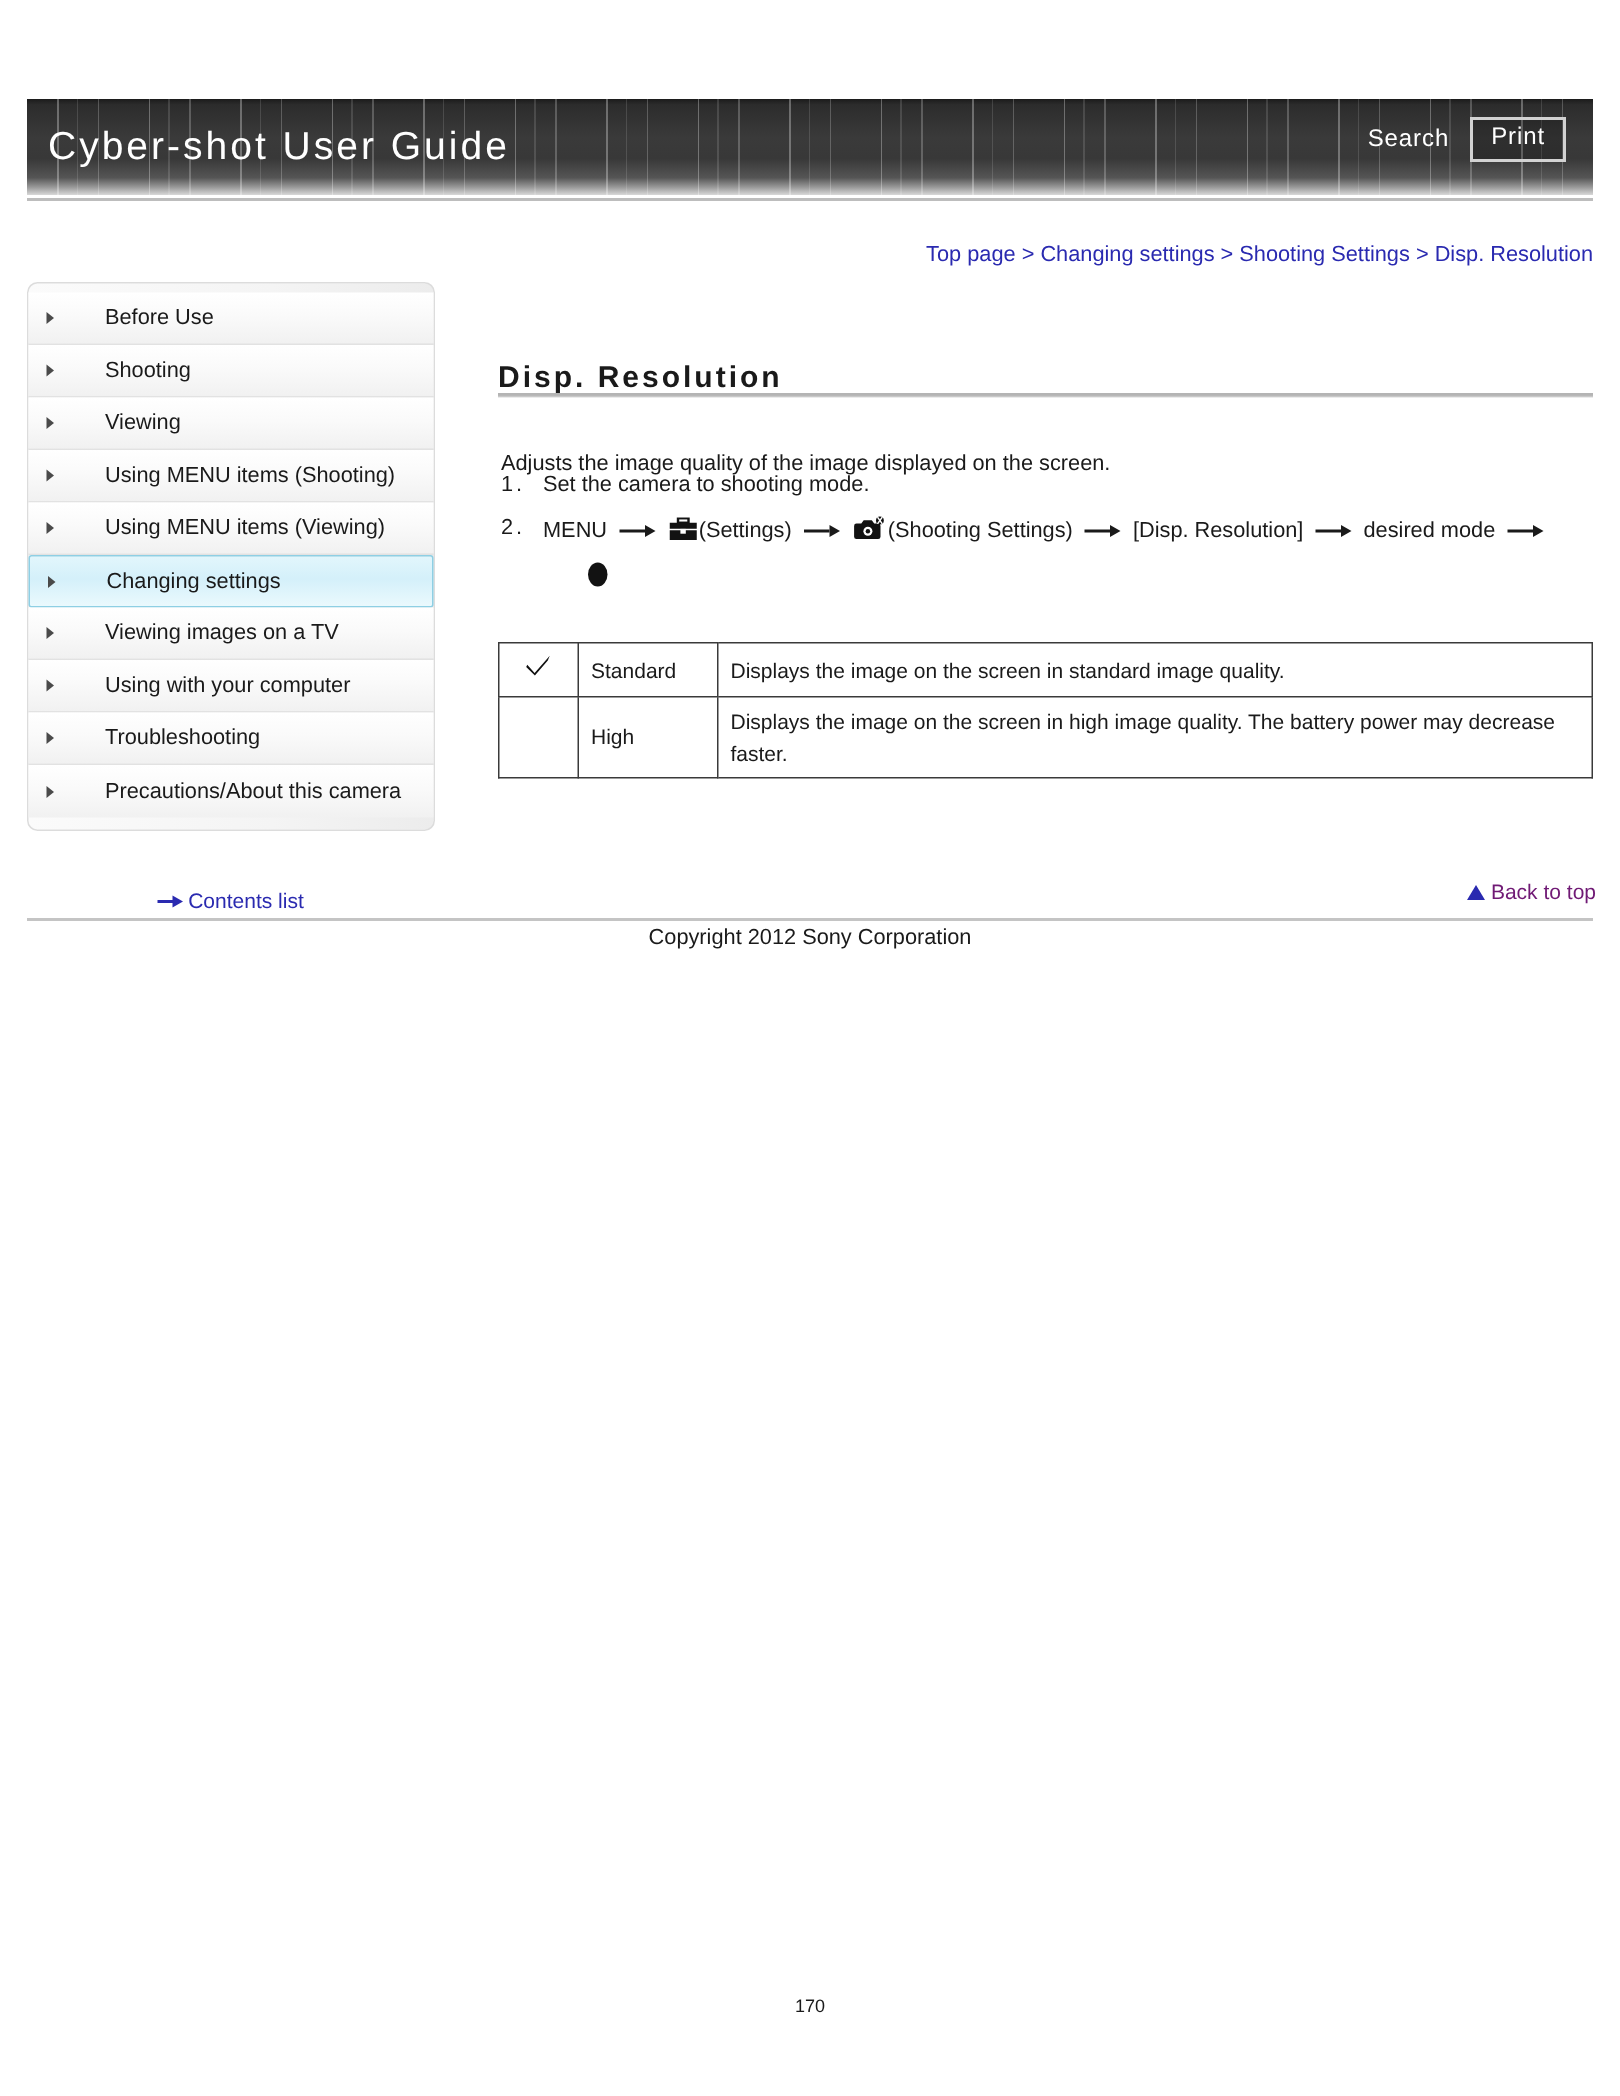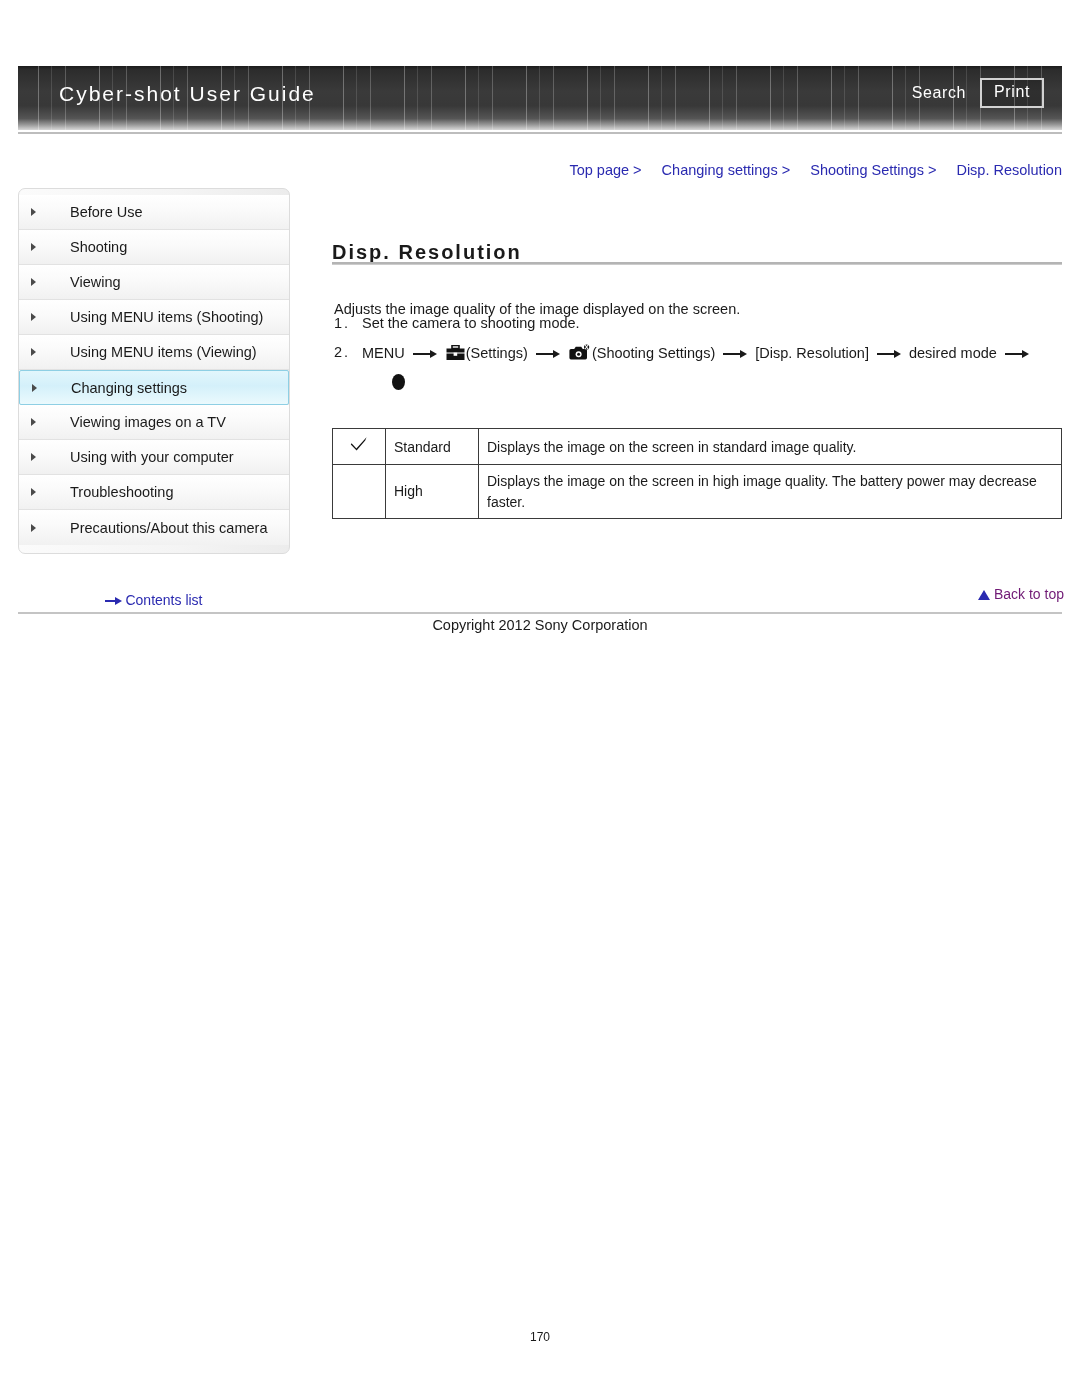--- a/index.html
+++ b/index.html
@@ -64,25 +64,24 @@
     left: 0;
     top: 66px;
     width: 100%;
     height: 2px;
     background: #bdbdbd;
   }
   .header-title {
     position: absolute;
     left: 14px;
     top: 16px;
-    font-size: 21px;
+    font-size: 26px;
     letter-spacing: 2.0px;
     color: #ffffff;
     white-space: nowrap;
-    margin-left: 27px;
   }
   .header-actions {
     position: absolute;
     right: 18px;
     top: 12px;
     display: flex;
     align-items: center;
     gap: 14px;
   }
   .search-link {
@@ -105,21 +104,21 @@
   .breadcrumb {
     position: absolute;
     left: 330px;
     top: 162px;
     width: 732px;
     text-align: right;
     font-size: 14.5px;
     color: #2a2ab0;
     white-space: nowrap;
   }
-  .breadcrumb .crumb { cursor: pointer; margin-left: 16px; }
+  .breadcrumb .crumb { cursor: pointer; }
   .breadcrumb .sep { color: #2a2ab0; }
 
   
   .sidebar {
     position: absolute;
     left: 18px;
     top: 188px;
     width: 272px;
     background: linear-gradient(to right, #fbfbfb 0%, #f4f4f4 60%, #ececec 100%);
     border: 1px solid #dcdcdc;

